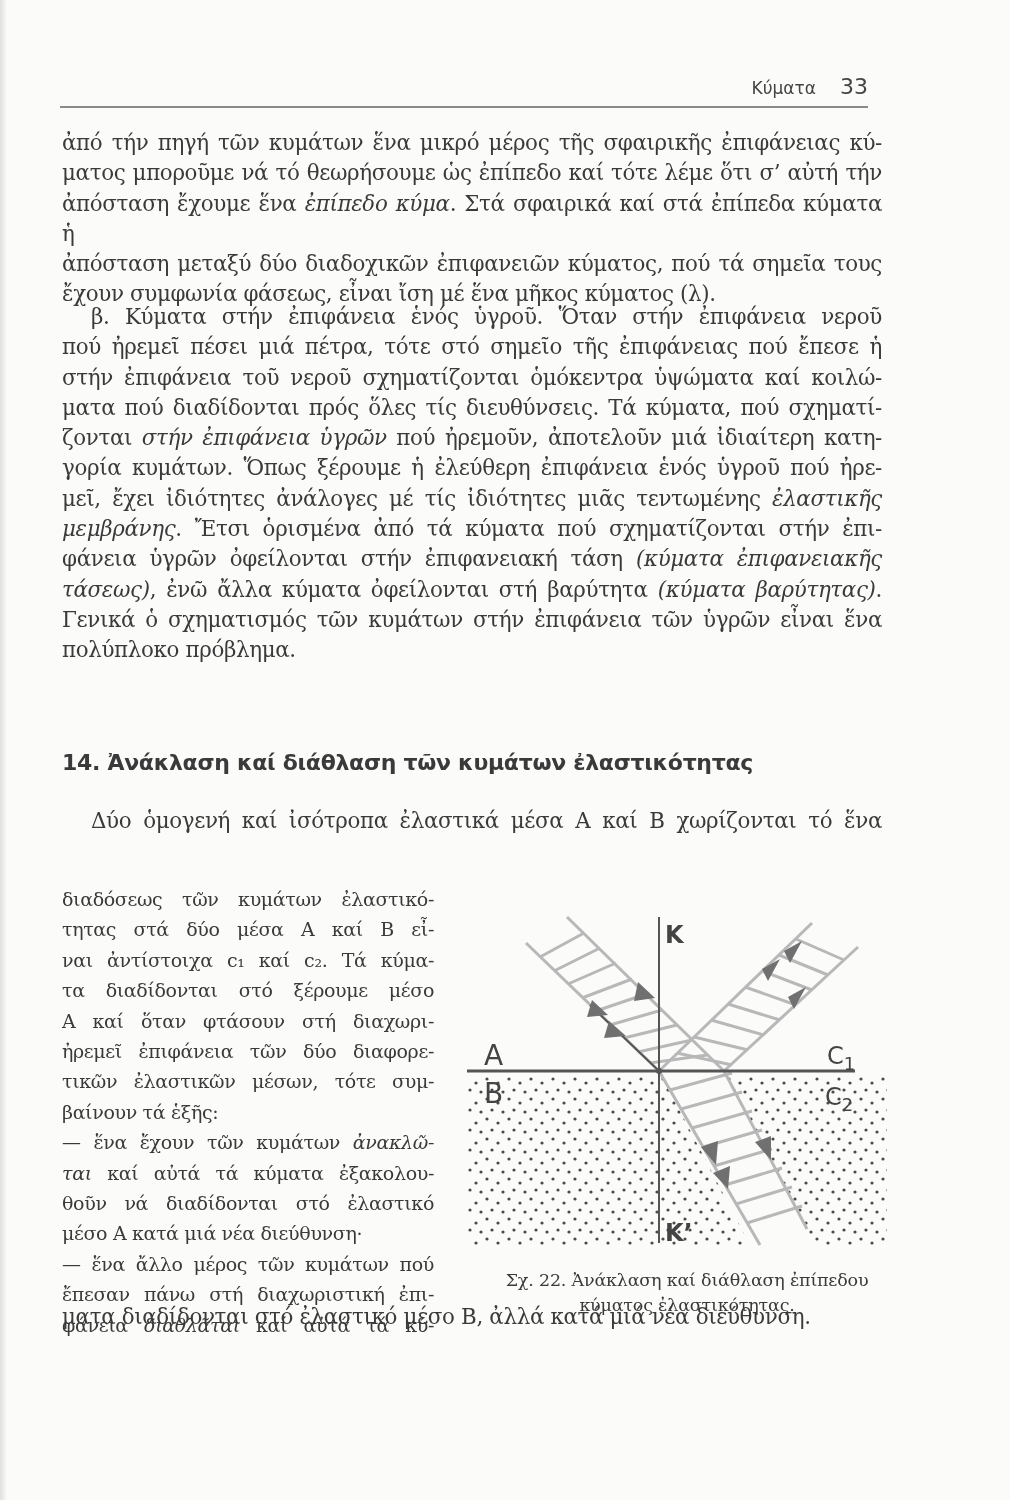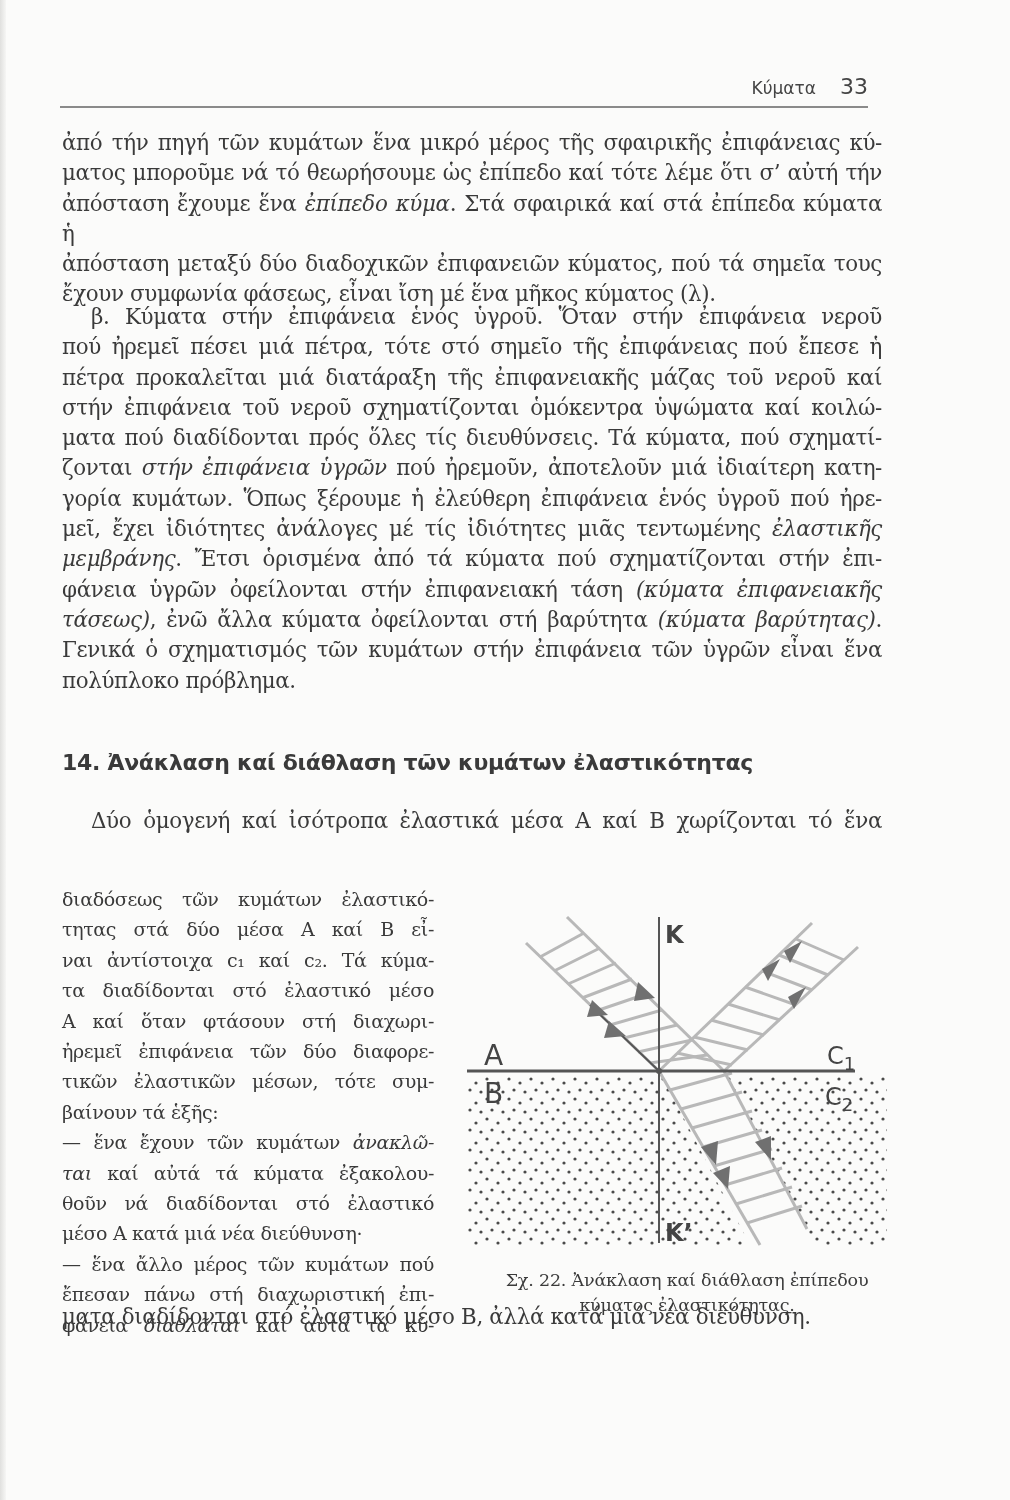--- a/index.html
+++ b/index.html
@@ -79,21 +79,20 @@
   <p class="lj">ἀπό τήν πηγή τῶν κυμάτων ἕνα μικρό μέρος τῆς σφαιρικῆς ἐπιφάνειας κύ-</p>
   <p class="lj">ματος μποροῦμε νά τό θεωρήσουμε ὡς ἐπίπεδο καί τότε λέμε ὅτι σ’ αὐτή τήν</p>
   <p class="lj"><span>ἀπόσταση ἔχουμε ἕνα </span><i>ἐπίπεδο κύμα</i><span>. Στά σφαιρικά καί στά ἐπίπεδα κύματα ἡ</span></p>
   <p class="lj">ἀπόσταση μεταξύ δύο διαδοχικῶν ἐπιφανειῶν κύματος, πού τά σημεῖα τους</p>
   <p>ἔχουν συμφωνία φάσεως, εἶναι ἴση μέ ἕνα μῆκος κύματος (λ).</p>
 </div>
 
 <div class="text" style="top:302px;">
   <p class="lj indent">β. Κύματα στήν ἐπιφάνεια ἑνός ὑγροῦ. Ὅταν στήν ἐπιφάνεια νεροῦ</p>
   <p class="lj">πού ἠρεμεῖ πέσει μιά πέτρα, τότε στό σημεῖο τῆς ἐπιφάνειας πού ἔπεσε ἡ</p>
-  <p class="lj">πέτρα προκαλεῖται μιά διατάραξη τῆς ἐπιφανειακῆς μάζας τοῦ νεροῦ καί</p>
   <p class="lj">στήν ἐπιφάνεια τοῦ νεροῦ σχηματίζονται ὁμόκεντρα ὑψώματα καί κοιλώ-</p>
   <p class="lj">ματα πού διαδίδονται πρός ὅλες τίς διευθύνσεις. Τά κύματα, πού σχηματί-</p>
   <p class="lj"><span>ζονται </span><i>στήν ἐπιφάνεια ὑγρῶν</i><span> πού ἠρεμοῦν, ἀποτελοῦν μιά ἰδιαίτερη κατη-</span></p>
   <p class="lj">γορία κυμάτων. Ὅπως ξέρουμε ἡ ἐλεύθερη ἐπιφάνεια ἑνός ὑγροῦ πού ἠρε-</p>
   <p class="lj"><span>μεῖ, ἔχει ἰδιότητες ἀνάλογες μέ τίς ἰδιότητες μιᾶς τεντωμένης </span><i>ἐλαστικῆς</i></p>
   <p class="lj"><i>μεμβράνης</i><span>. Ἔτσι ὁρισμένα ἀπό τά κύματα πού σχηματίζονται στήν ἐπι-</span></p>
   <p class="lj"><span>φάνεια ὑγρῶν ὀφείλονται στήν ἐπιφανειακή τάση </span><i>(κύματα ἐπιφανειακῆς</i></p>
   <p class="lj"><i>τάσεως)</i><span>, ἐνῶ ἄλλα κύματα ὀφείλονται στή βαρύτητα </span><i>(κύματα βαρύτητας)</i><span>.</span></p>
   <p class="lj">Γενικά ὁ σχηματισμός τῶν κυμάτων στήν ἐπιφάνεια τῶν ὑγρῶν εἶναι ἕνα</p>
   <p>πολύπλοκο πρόβλημα.</p>
@@ -102,21 +101,21 @@
 <div class="section-heading">14. Ἀνάκλαση καί διάθλαση τῶν κυμάτων ἐλαστικότητας</div>
 
 <div class="text" style="top:806px;">
   <p class="lj indent">Δύο ὁμογενή καί ἰσότροπα ἐλαστικά μέσα Α καί Β χωρίζονται τό ἕνα</p>
 </div>
 
 <div class="col-left">
   <p>διαδόσεως τῶν κυμάτων ἐλαστικό-</p>
   <p>τητας στά δύο μέσα Α καί Β εἶ-</p>
   <p>ναι ἀντίστοιχα c₁ καί c₂. Τά κύμα-</p>
-  <p>τα διαδίδονται στό ἐλαστικό μέσο</p>
+  <p>τα διαδίδονται στό ξέρουμε μέσο</p>
   <p>Α καί ὅταν φτάσουν στή διαχωρι-</p>
   <p>ἠρεμεῖ ἐπιφάνεια τῶν δύο διαφορε-</p>
   <p>τικῶν ἐλαστικῶν μέσων, τότε συμ-</p>
   <p class="last">βαίνουν τά ἑξῆς:</p>
   <p><span>— ἕνα ἔχουν τῶν κυμάτων </span><i>ἀνακλῶ-</i></p>
   <p><i>ται</i><span> καί αὐτά τά κύματα ἐξακολου-</span></p>
   <p>θοῦν νά διαδίδονται στό ἐλαστικό</p>
   <p class="last">μέσο Α κατά μιά νέα διεύθυνση·</p>
   <p>— ἕνα ἄλλο μέρος τῶν κυμάτων πού</p>
   <p>ἔπεσαν πάνω στή διαχωριστική ἐπι-</p>

